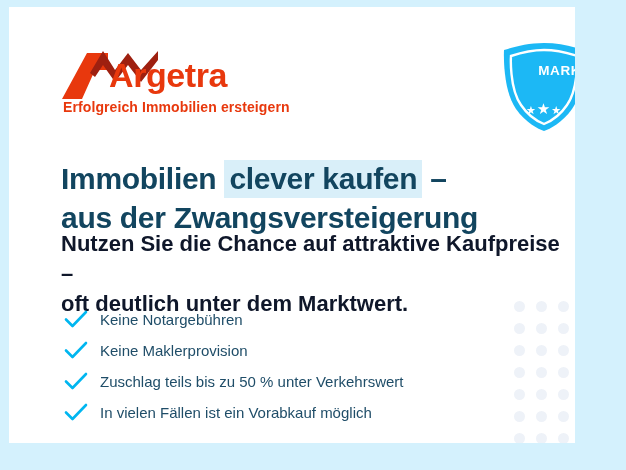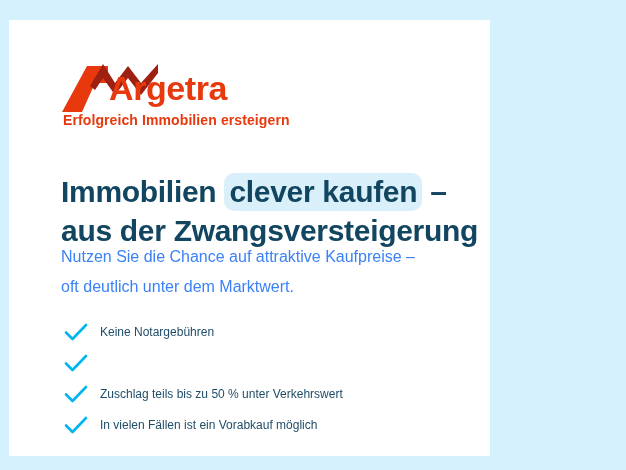--- a/index.html
+++ b/index.html
@@ -10,22 +10,22 @@
     width: 626px;
     height: 470px;
     background: #d4f1fd;
     font-family: "Liberation Sans", sans-serif;
     overflow: hidden;
   }
 
   #ad-card {
     position: absolute;
     left: 9px;
-    top: 20px;
-    width: 481px;
+    top: 7px;
+    width: 566px;
     height: 436px;
     background: #ffffff;
     overflow: hidden;
   }
 
   
   #dot-grid {
     position: absolute;
     left: 505px;
     top: 294px;
@@ -120,33 +120,34 @@
     width: 500px;
     font-size: 30px;
     font-weight: 700;
     color: #12455f;
     line-height: 38px;
     letter-spacing: -0.3px;
   }
   #headline .hl {
     background: #d9eff9;
     padding: 2px 5px 3px 5px;
-    border-radius: 10px;
+    border-radius: 0;
   }
   #headline .line2 { display: block; margin-top: 1px; }
 
   
   #subheadline {
     position: absolute;
     left: 52px;
     top: 222px;
     width: 500px;
-    font-size: 16px;
-    color: #3b82f6;
+    font-size: 22px;
+    color: #0f172a;
     line-height: 30px;
+    font-weight: bold;
   }
 
   
   #benefit-list {
     position: absolute;
     left: 55px;
     top: 297px;
     width: 450px;
   }
   .benefit-item {
@@ -157,21 +158,21 @@
     align-items: center;
   }
   .benefit-check {
     position: absolute;
     left: 0;
     top: 6px;
     width: 24px;
     height: 19px;
   }
   .benefit-label {
-    font-size: 12px;
+    font-size: 15px;
     color: #1f4d68;
     line-height: 19px;
     white-space: nowrap;
   }
 </style>
 </head>
 <body>
 
 <div id="ad-card">
 
@@ -253,20 +254,21 @@
       <li class="benefit-item">
         <span class="benefit-check"><svg width="24" height="19" viewBox="0 0 24 19" xmlns="http://www.w3.org/2000/svg">
             <path d="M2 9.5 L8.5 16 L22 2" fill="none" stroke="#00b6f0" stroke-width="2.6" stroke-linecap="round" stroke-linejoin="round"></path>
           </svg></span>
         <span class="benefit-label">Keine Notargebühren</span>
       </li>
       <li class="benefit-item">
         <span class="benefit-check"><svg width="24" height="19" viewBox="0 0 24 19" xmlns="http://www.w3.org/2000/svg">
             <path d="M2 9.5 L8.5 16 L22 2" fill="none" stroke="#00b6f0" stroke-width="2.6" stroke-linecap="round" stroke-linejoin="round"></path>
           </svg></span>
+        <span class="benefit-label">Keine Maklerprovision</span>
       </li>
       <li class="benefit-item">
         <span class="benefit-check"><svg width="24" height="19" viewBox="0 0 24 19" xmlns="http://www.w3.org/2000/svg">
             <path d="M2 9.5 L8.5 16 L22 2" fill="none" stroke="#00b6f0" stroke-width="2.6" stroke-linecap="round" stroke-linejoin="round"></path>
           </svg></span>
         <span class="benefit-label">Zuschlag teils bis zu 50 % unter Verkehrswert</span>
       </li>
       <li class="benefit-item">
         <span class="benefit-check"><svg width="24" height="19" viewBox="0 0 24 19" xmlns="http://www.w3.org/2000/svg">
             <path d="M2 9.5 L8.5 16 L22 2" fill="none" stroke="#00b6f0" stroke-width="2.6" stroke-linecap="round" stroke-linejoin="round"></path>

